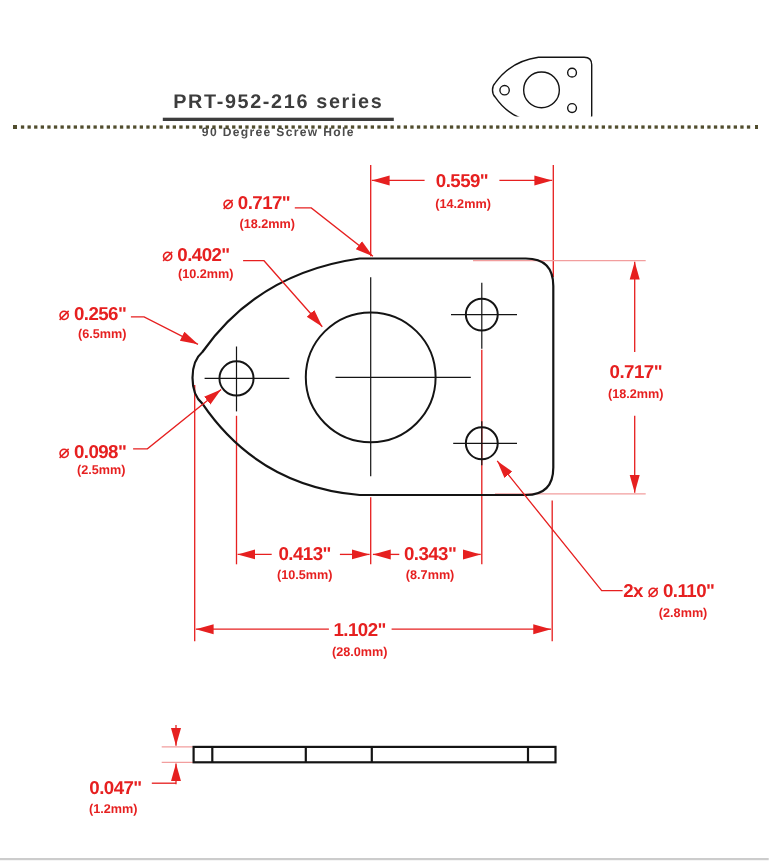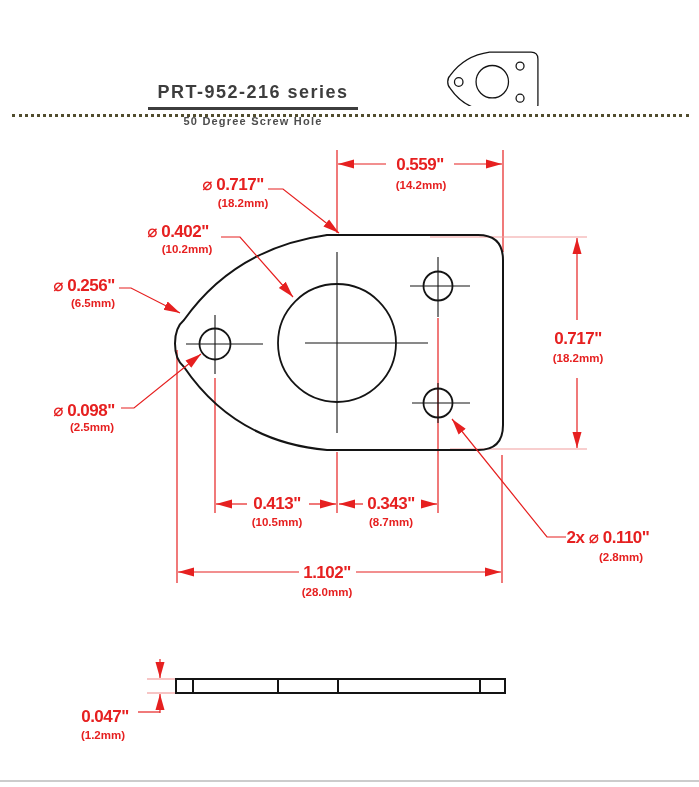--- a/index.html
+++ b/index.html
@@ -21,21 +21,21 @@
   text.mm{font-size:11.5px;font-weight:bold;fill:#e62020;
           font-family:"Liberation Sans","DejaVu Sans",sans-serif;text-anchor:middle;stroke:none;}
 </style>
 </head>
 <body>
 
 <div class="page">
 
   <div class="title-block">
     <div class="title">PRT-952-216 series</div>
-    <div class="subtitle">50 Degree Screw Hole</div>
+    <div class="subtitle">90 Degree Screw Hole</div>
   </div>
 
   <svg class="part-icon" width="130" height="84" viewBox="0 0 130 84">
     <g transform="translate(-40.4,-34.6) scale(0.275)" class="blk" stroke-width="4.6">
       <path d="M 327,235 Q 235,248 184,320 C 172,330 172,357 184,367 Q 235,442 327,450 L 478,450 Q 503,450 503,425 L 503,260 Q 503,235 478,235 Z"></path>
       <circle cx="337" cy="343" r="59"></circle>
       <circle cx="215" cy="344" r="15.5"></circle>
       <circle cx="438" cy="286" r="14.5"></circle>
       <circle cx="438" cy="403" r="14.5"></circle>
     </g>

